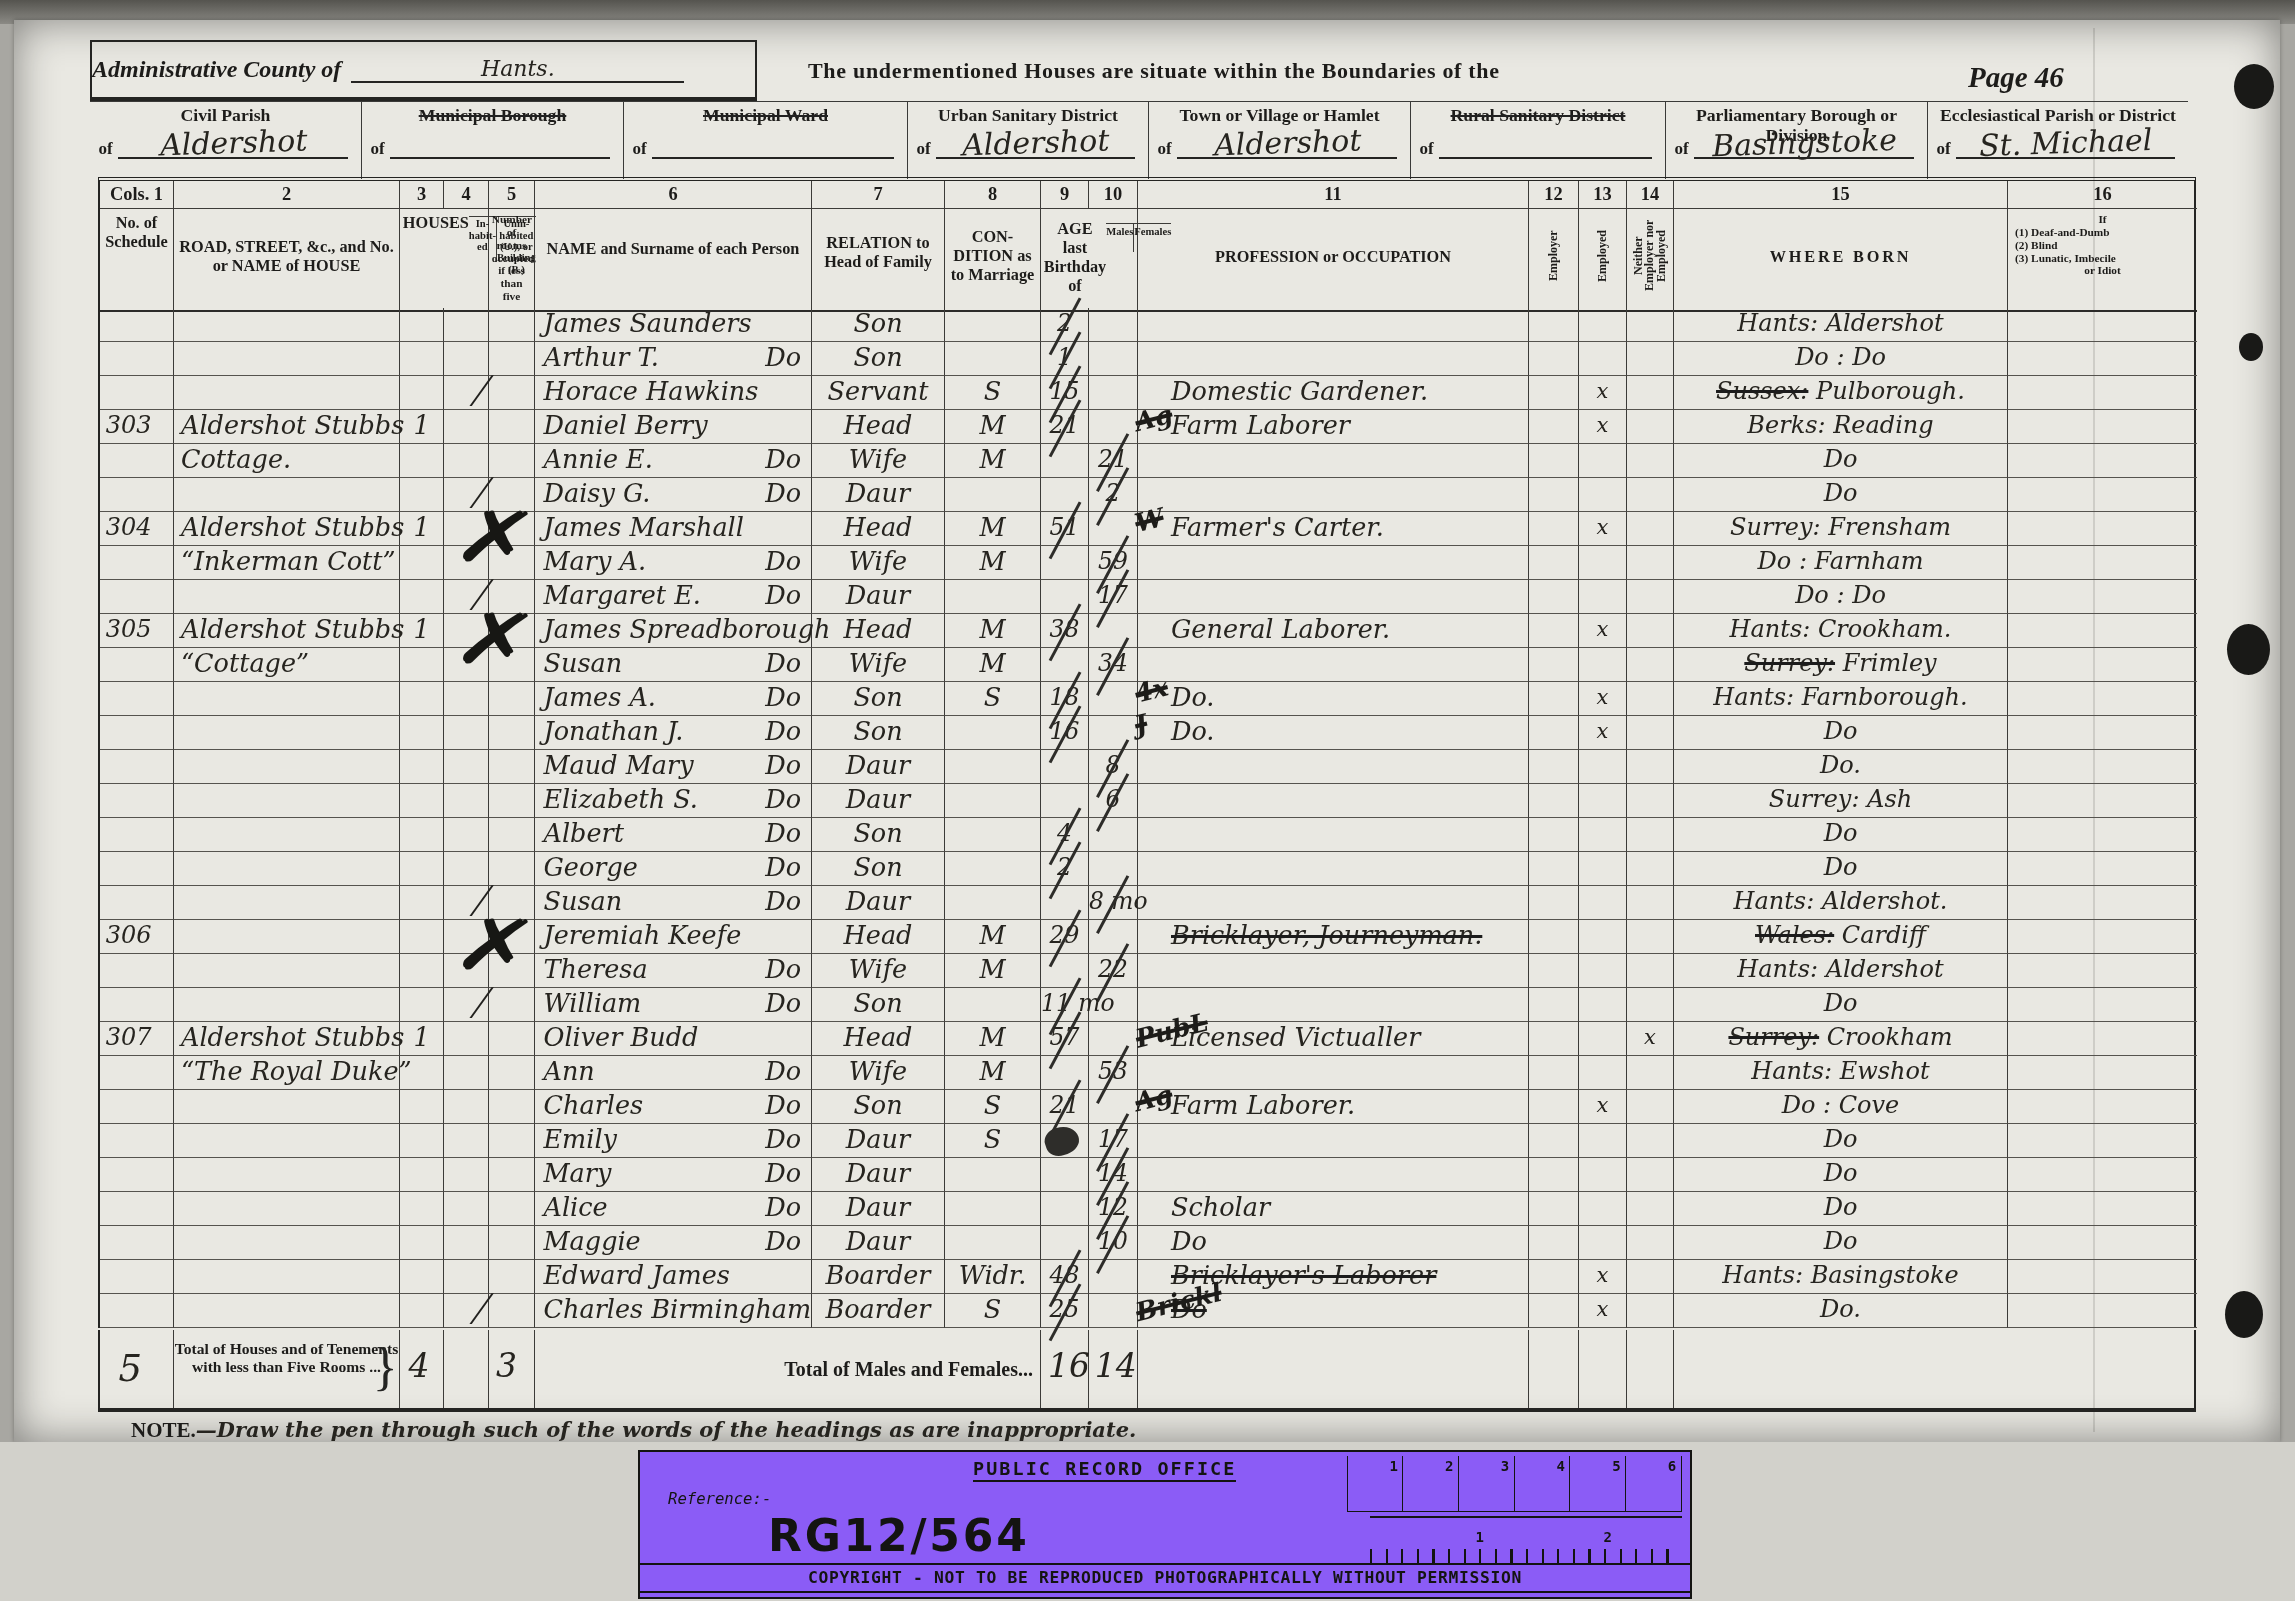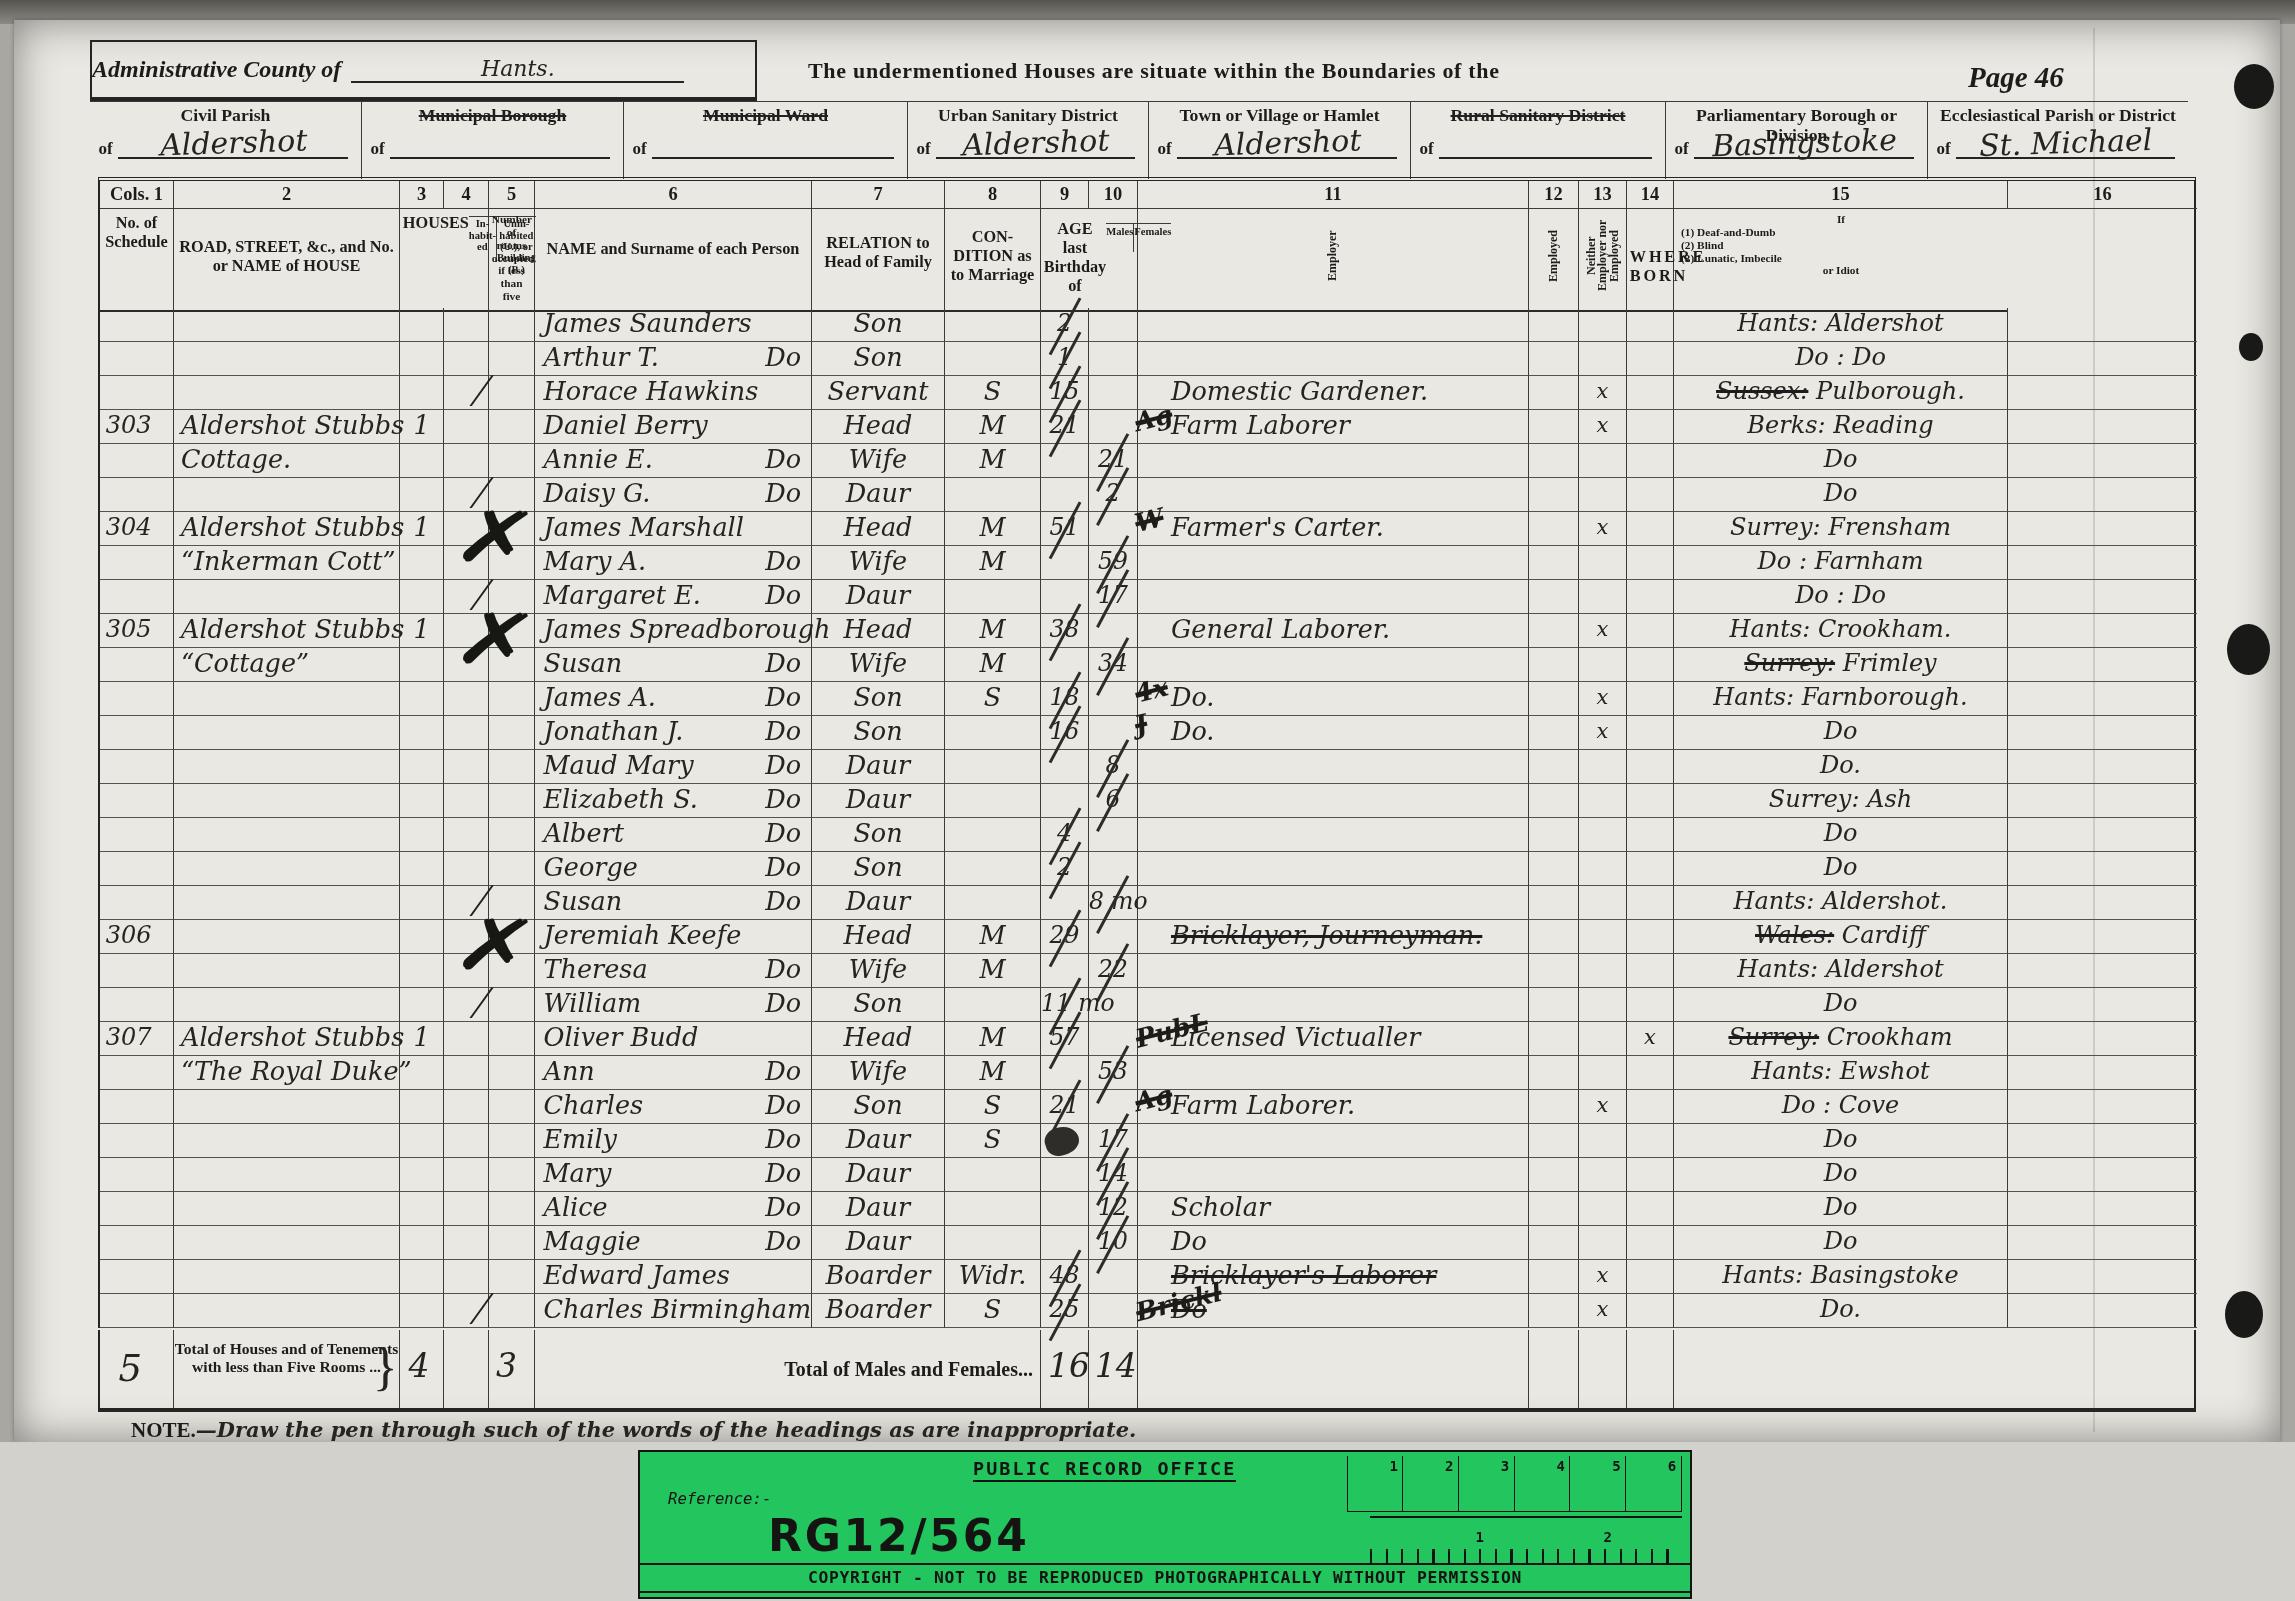--- a/index.html
+++ b/index.html
@@ -100,21 +100,21 @@
   
   .trow{height:78px;border-right:1.4px solid #3c3b38;box-sizing:border-box;position:relative;}
   .tot-label{font-size:15.6px;line-height:17.7px;text-align:center;padding-top:10px;}
   .brace{position:absolute;right:1.4px;top:7px;font-size:52px;font-weight:normal;color:#242422;}
   .tot-num .hw{font-size:33px;}
   .tot-mf{display:flex;align-items:center;justify-content:flex-end;font-size:20px;padding-right:7px;height:100%;box-sizing:border-box;}
   .notes{position:absolute;left:131px;top:1417px;font-size:21px;}
   .notes .n1{font-weight:bold;}
   
   .stamp{
-    position:absolute;left:638px;top:1450px;width:1050px;height:145px;background:#22c55e;
+    position:absolute;left:638px;top:1450px;width:1050px;height:145px;background:#8b5cf6;
     border:2.1px solid #141412;font-family:"DejaVu Sans Mono",monospace;color:#141412;
   }
   .pro{position:absolute;left:333px;top:5.7px;font-size:18.4px;font-weight:bold;letter-spacing:2.1px;border-bottom:2.1px solid #141412;padding-bottom:1.4px;}
   .reflab{position:absolute;left:28px;top:38px;font-size:15.6px;font-style:italic;}
   .refnum{position:absolute;left:128px;top:58px;font-size:44px;font-weight:bold;letter-spacing:2.8px;font-family:"DejaVu Sans",sans-serif;}
   .ruler{position:absolute;right:8.5px;top:4.3px;width:333px;height:55px;display:flex;border:1.4px solid #141412;border-top:none;}
   .rcell{flex:1;border-left:1.4px solid #141412;position:relative;}
   .rcell:first-child{border-left:none;}
   .rcell span{position:absolute;top:1.4px;right:4.3px;font-size:14px;font-weight:bold;}
   .ruler2{
@@ -254,20 +254,23 @@
       <div class="t pr" style="padding-top:14px">CON-DITION as to Marriage</div>
     </div>
   <div class="hc hlab groupcell" style="grid-column:9/11">
     <div class="t pr" style="padding-top:5.7px">AGE last Birthday of</div>
     <div class="subsplit" style="margin-top:10px;height:28px;">
       <div class="pr">Males</div>
       <div class="pr">Females</div>
     </div>
   </div>
   <div class="hc hlab">
+      <div class="t pr" style="padding-top:34px">PROFESSION or OCCUPATION</div>
+    </div>
+  <div class="hc hlab">
       <div class="vert pr">Employer</div>
     </div>
   <div class="hc hlab">
       <div class="vert pr">Employed</div>
     </div>
   <div class="hc hlab">
       <div class="vert pr">Neither Employer nor Employed</div>
     </div>
   <div class="hc hlab">
       <div class="t pr" style="padding-top:34px;letter-spacing:2.8px;">WHERE BORN</div>

